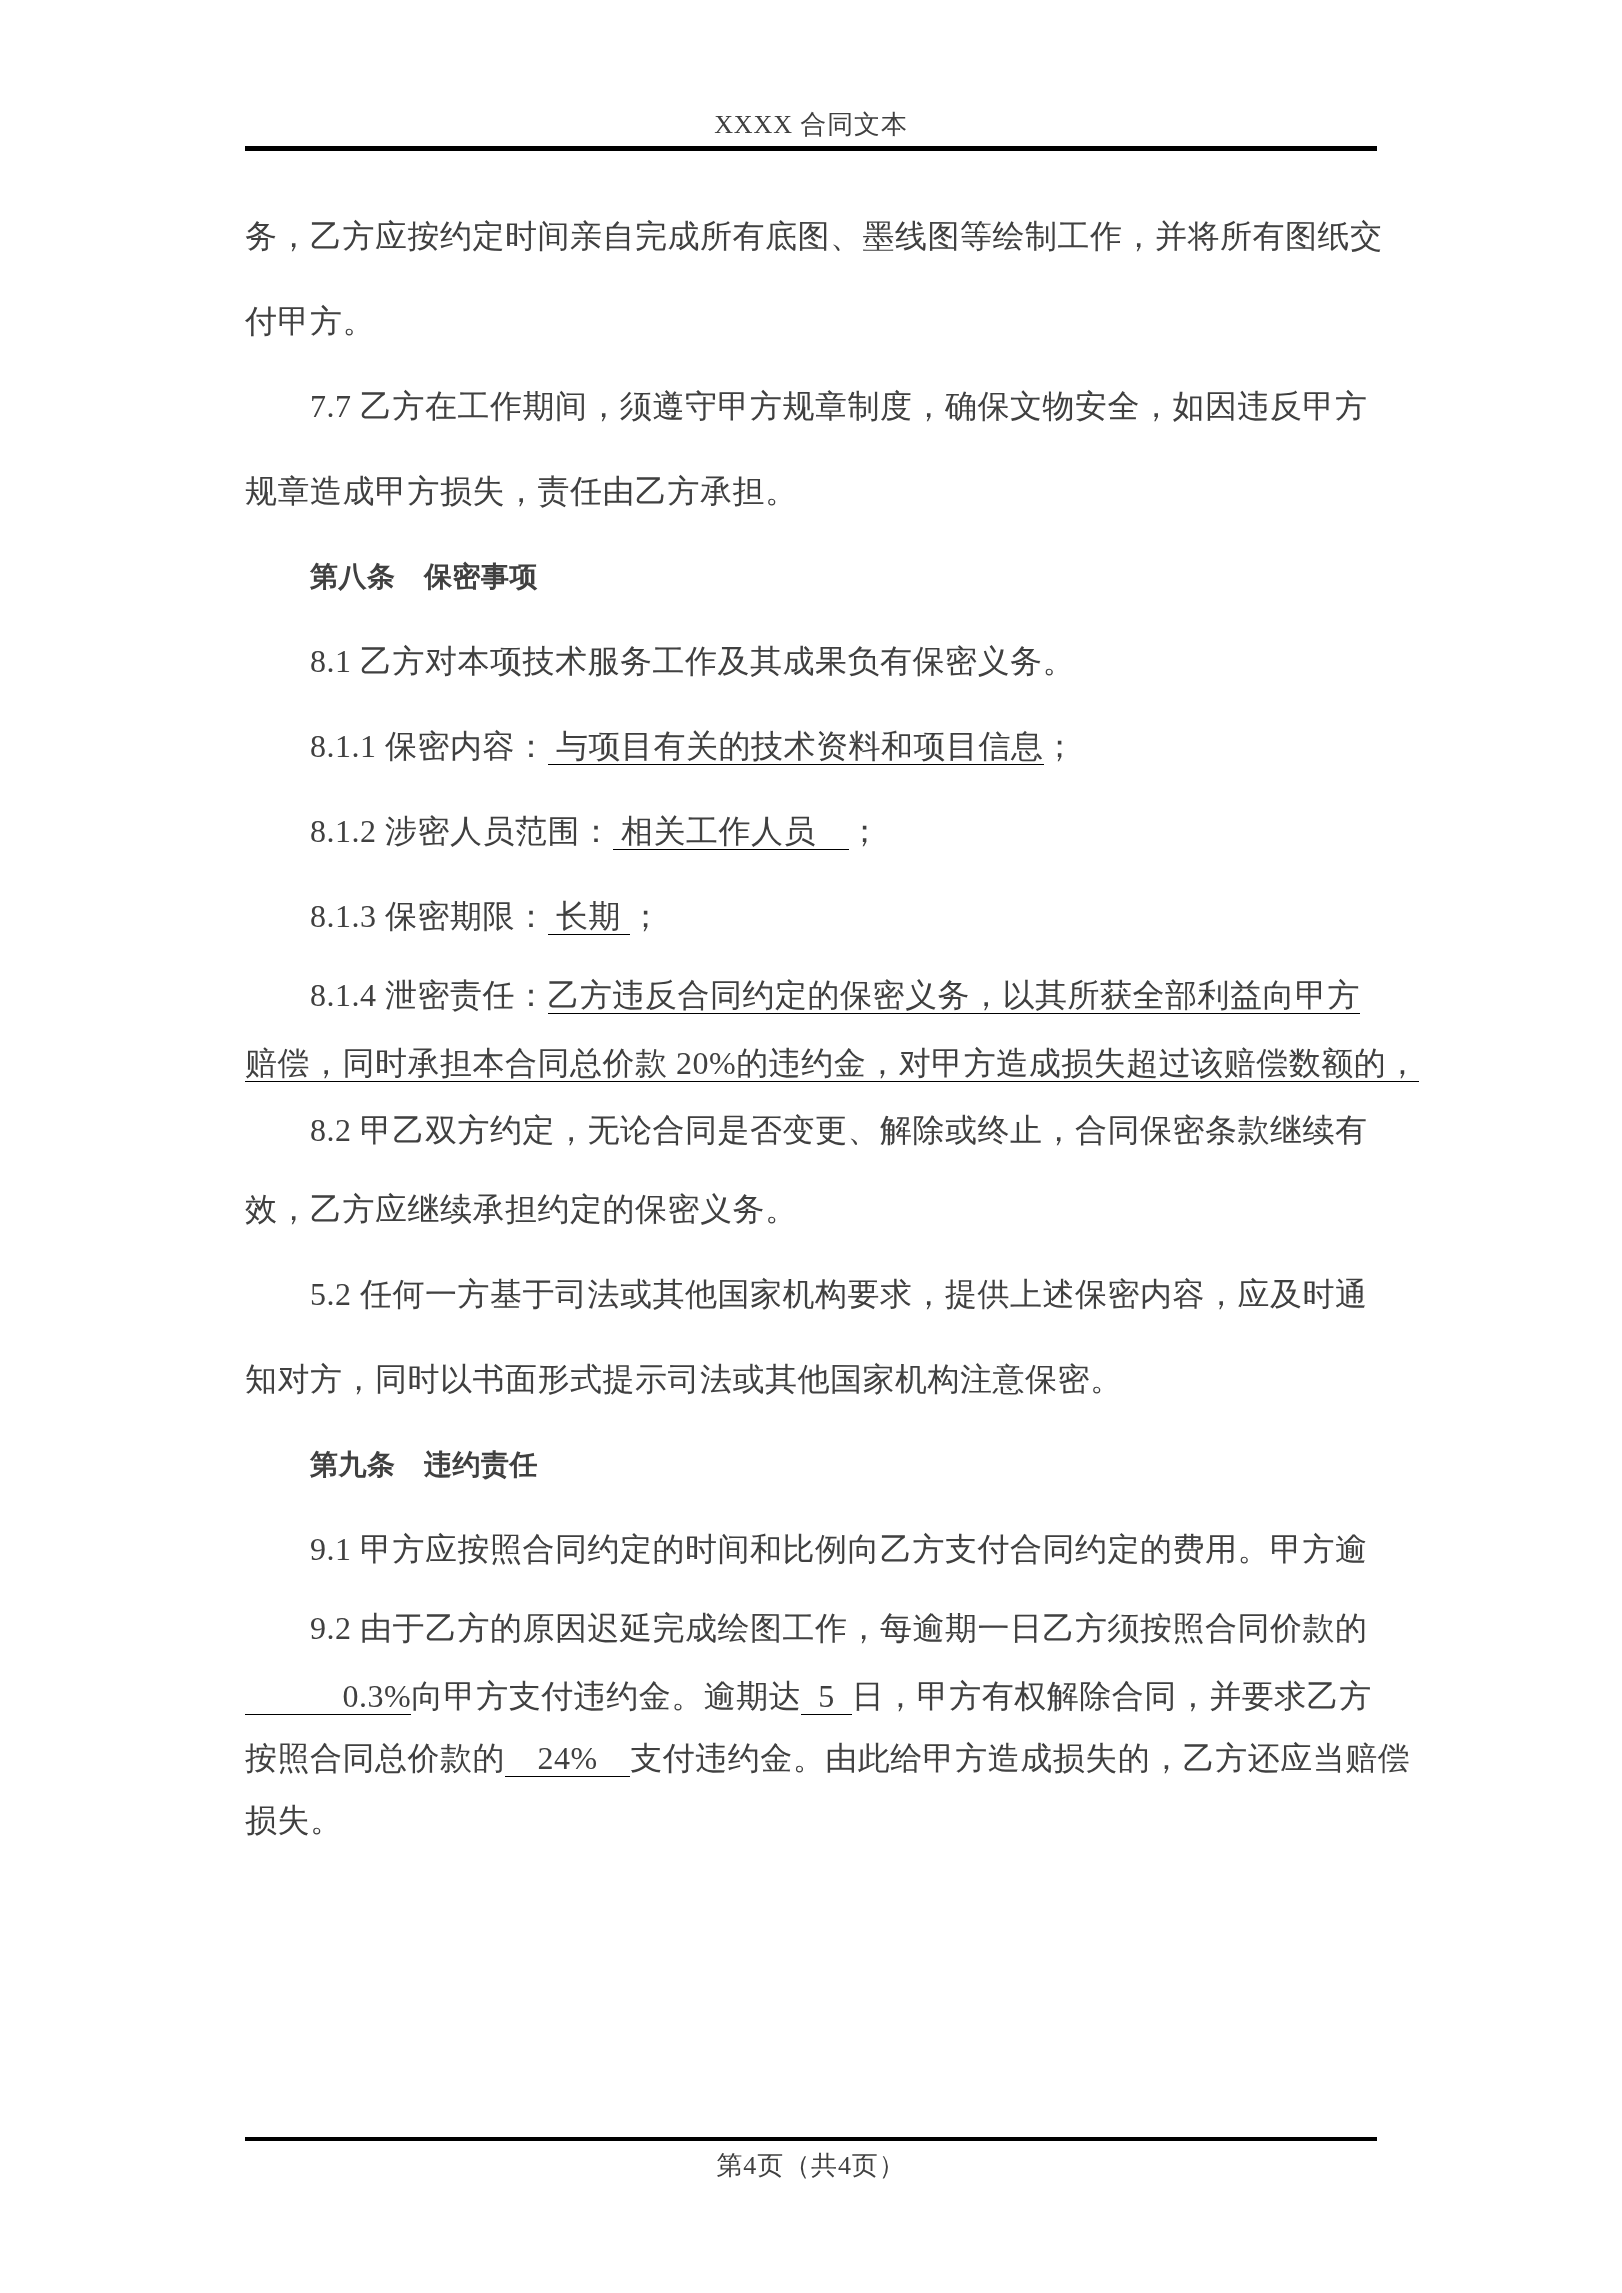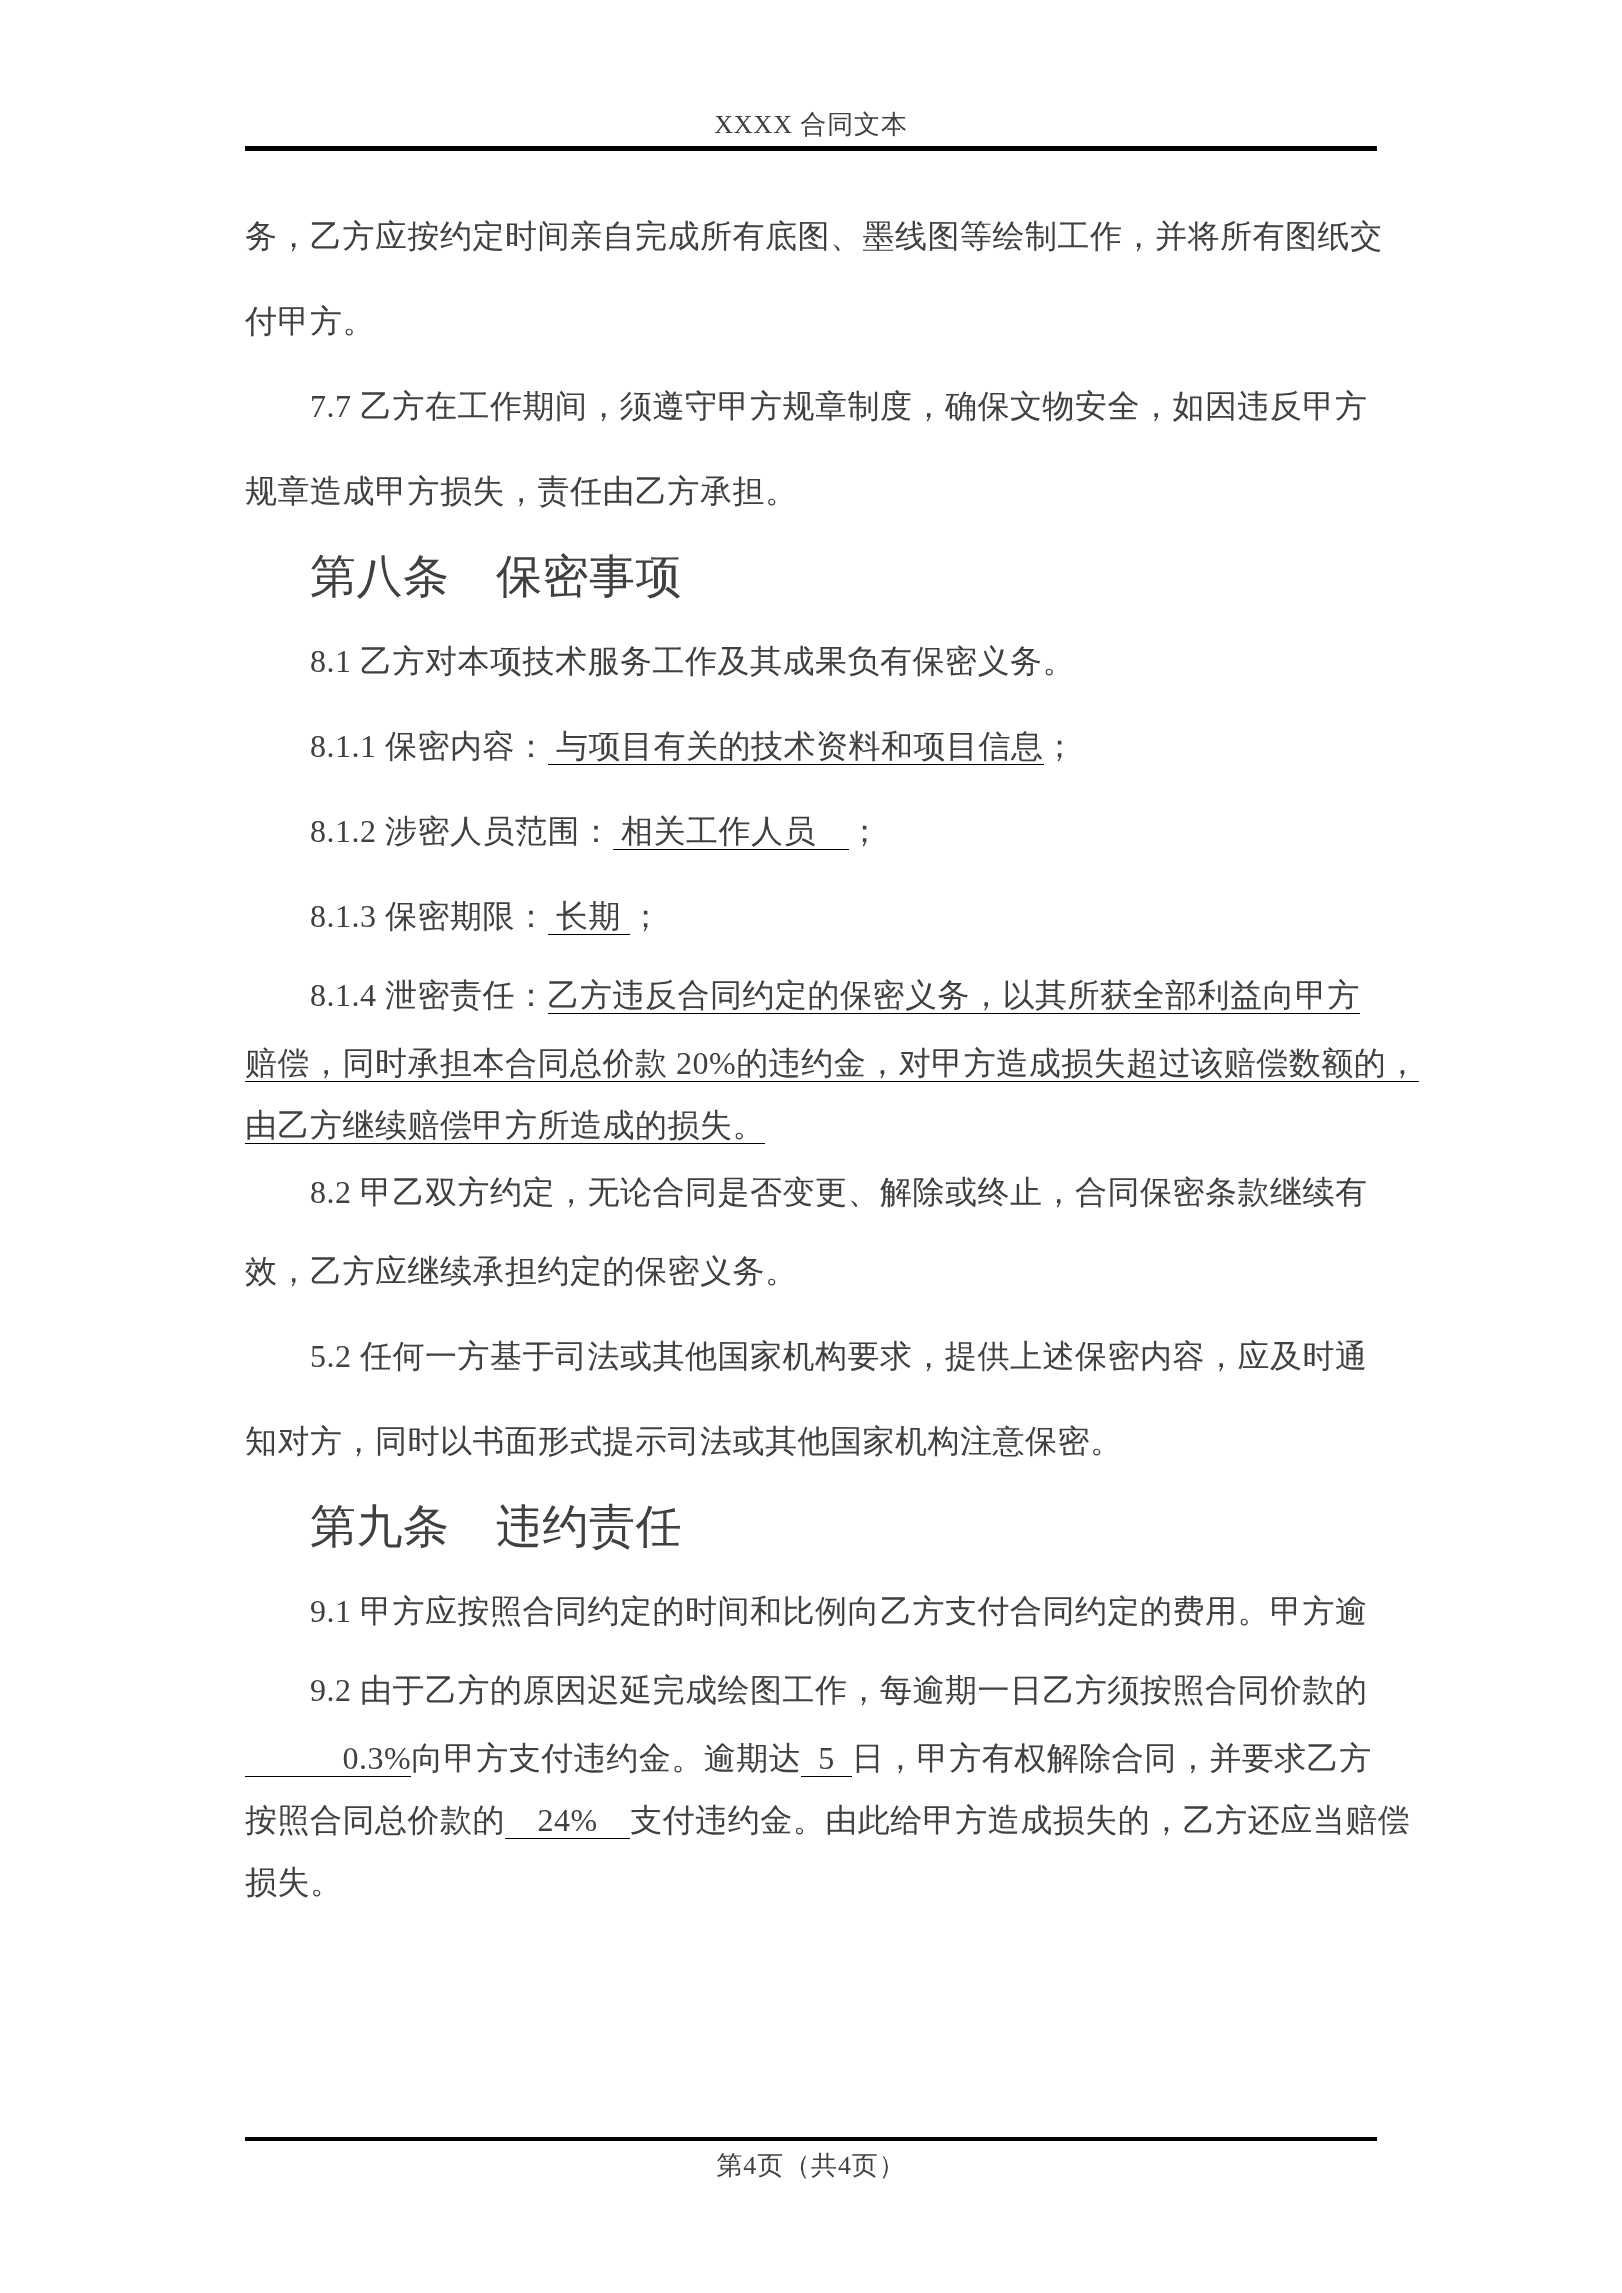--- a/index.html
+++ b/index.html
@@ -28,21 +28,21 @@
   .line{
     font-size:32px;
     letter-spacing:0.5px;
     white-space:pre;
     overflow:visible;
   }
   .lh-n{height:85px;line-height:85px;}
   .lh-m{height:73px;line-height:73px;}
   .lh-t{height:62px;line-height:62px;}
   .indent{padding-left:65px;}
-  .bold{font-weight:400;font-size:46px;}
+  .bold{font-weight:700;font-size:28px;}
   .seg-u{border-bottom:1.8px solid #000000;}
   
   .footer-rule{
     position:absolute;top:2137px;left:245px;width:1132px;height:3.6px;
     background:#000000;
   }
   .page-number{
     position:absolute;top:2148px;left:245px;width:1132px;
     text-align:center;font-size:26px;line-height:36px;
     letter-spacing:0.9px;
@@ -63,21 +63,20 @@
       <div class="line lh-n"><span>付甲方。</span></div>
       <div class="line lh-n indent"><span>7.7 乙方在工作期间，须遵守甲方规章制度，确保文物安全，如因违反甲方</span></div>
       <div class="line lh-n"><span>规章造成甲方损失，责任由乙方承担。</span></div>
       <div class="line lh-n indent bold"><span>第八条　保密事项</span></div>
       <div class="line lh-n indent"><span>8.1 乙方对本项技术服务工作及其成果负有保密义务。</span></div>
       <div class="line lh-n indent"><span>8.1.1 保密内容：</span><span class="seg-u"> 与项目有关的技术资料和项目信息</span><span>；</span></div>
       <div class="line lh-n indent"><span>8.1.2 涉密人员范围：</span><span class="seg-u"> 相关工作人员　</span><span>；</span></div>
       <div class="line lh-n indent"><span>8.1.3 保密期限：</span><span class="seg-u"> 长期 </span><span>；</span></div>
       <div class="line lh-m indent"><span>8.1.4 泄密责任：</span><span class="seg-u">乙方违反合同约定的保密义务，以其所获全部利益向甲方</span></div>
       <div class="line lh-t"><span class="seg-u">赔偿，同时承担本合同总价款 20%的违约金，对甲方造成损失超过该赔偿数额的，</span></div>
-      <div class="line lh-t"><span class="seg-u">由乙方继续赔偿甲方所造成的损失。</span></div>
       <div class="line lh-m indent"><span>8.2 甲乙双方约定，无论合同是否变更、解除或终止，合同保密条款继续有</span></div>
       <div class="line lh-n"><span>效，乙方应继续承担约定的保密义务。</span></div>
       <div class="line lh-n indent"><span>5.2 任何一方基于司法或其他国家机构要求，提供上述保密内容，应及时通</span></div>
       <div class="line lh-n"><span>知对方，同时以书面形式提示司法或其他国家机构注意保密。</span></div>
       <div class="line lh-n indent bold"><span>第九条　违约责任</span></div>
       <div class="line lh-n indent"><span>9.1 甲方应按照合同约定的时间和比例向乙方支付合同约定的费用。甲方逾</span></div>
       <div class="line lh-m indent"><span>9.2 由于乙方的原因迟延完成绘图工作，每逾期一日乙方须按照合同价款的</span></div>
       <div class="line lh-t"><span class="seg-u">　　　0.3%</span><span>向甲方支付违约金。逾期达</span><span class="seg-u">  5  </span><span>日，甲方有权解除合同，并要求乙方</span></div>
       <div class="line lh-t"><span>按照合同总价款的</span><span class="seg-u">　24%　</span><span>支付违约金。由此给甲方造成损失的，乙方还应当赔偿</span></div>
       <div class="line lh-t"><span>损失。</span></div>

